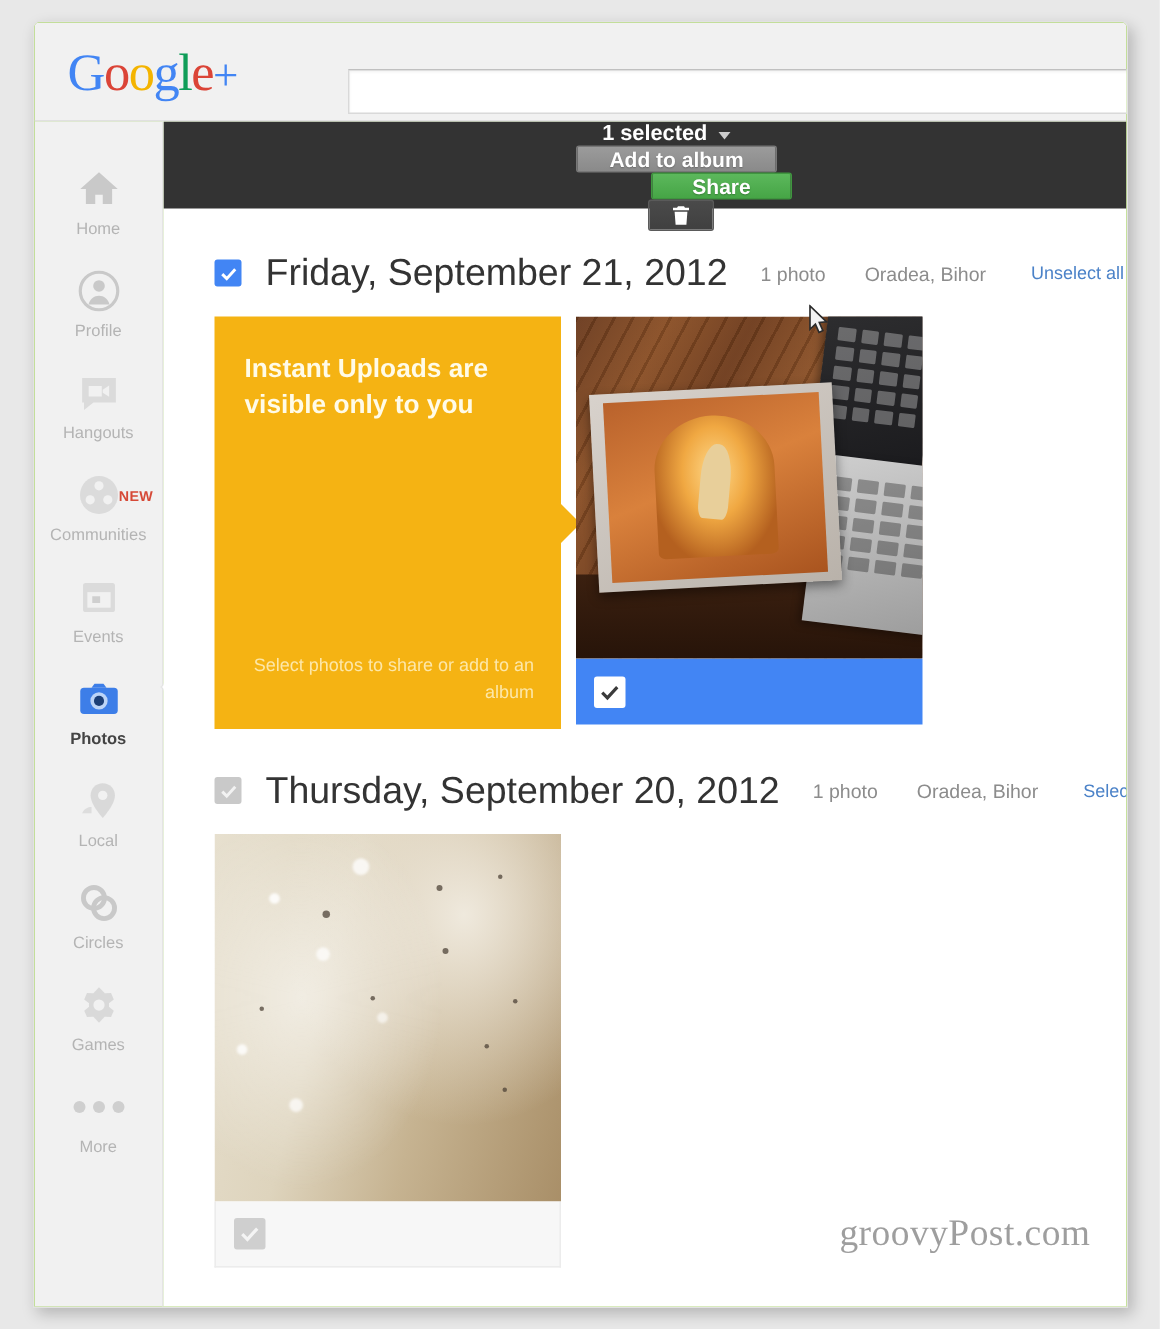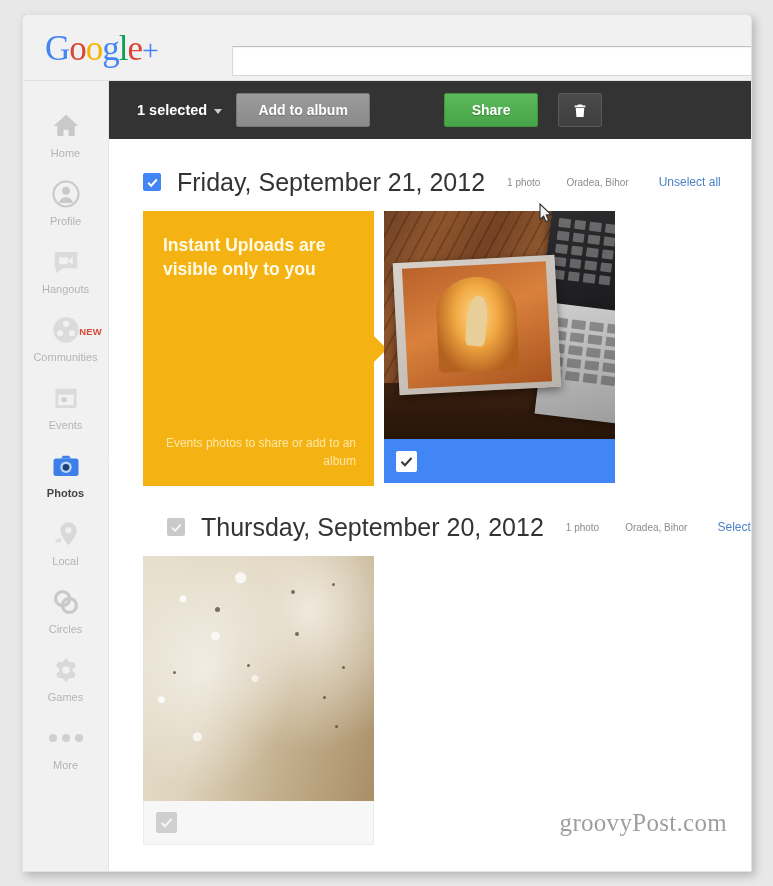--- a/index.html
+++ b/index.html
@@ -121,20 +121,21 @@
     position: relative;
     overflow: hidden;
   }
   .toolbar {
     height: 58px;
     background: #333333;
     display: flex;
     align-items: center;
     padding-left: 28px;
     gap: 0;
+    flex-direction: column;
   }
   .sel-count {
     color: #fff;
     font-size: 14.5px;
     font-weight: bold;
     display: flex;
     align-items: center;
     gap: 7px;
     cursor: pointer;
   }
@@ -186,40 +187,40 @@
   }
 
   
   .date-row {
     display: flex;
     align-items: center;
     padding: 0 0 0 34px;
     height: 58px;
   }
   .group-1 { margin-top: 14px; }
-  .group-2 { margin-top: 12px; margin-left: 24px; }
+  .group-2 { margin-top: 12px; }
   .cb {
     width: 18px; height: 18px;
     border-radius: 2px;
     display: flex; align-items: center; justify-content: center;
     flex: 0 0 18px;
     cursor: pointer;
   }
   .cb svg { width: 13px; height: 13px; }
   .cb-on { background: #4285f4; }
   .cb-off { background: #c9c9c9; }
   .date-title {
     font-size: 25px;
     color: #333;
     margin-left: 16px;
     white-space: nowrap;
     font-weight: normal;
   }
   .meta {
-    font-size: 10px;
+    font-size: 13px;
     color: #8c8c8c;
     margin-left: 22px;
     white-space: nowrap;
   }
   .meta-loc { margin-left: 26px; }
   .link-sel {
     font-size: 12px;
     color: #4b82c8;
     margin-left: 30px;
     cursor: pointer;
@@ -557,21 +558,21 @@
         <span class="meta">1 photo</span>
         <span class="meta meta-loc">Oradea, Bihor</span>
         <span class="link-sel">Unselect all</span>
       </div>
 
       <div class="tiles">
 
         <div class="tile">
           <div class="info-card">
             <div class="info-head">Instant Uploads are visible only to you</div>
-            <div class="info-foot">Events photos to share or add to an album</div>
+            <div class="info-foot">Select photos to share or add to an album</div>
             <span class="info-arrow"></span>
           </div>
         </div>
 
         <div class="tile">
           <div class="photo">
             <div class="p1-bg"></div>
             <div class="p1-wood-lines"></div>
             <div class="p1-stack"></div>
             <div class="p1-remote-a">

